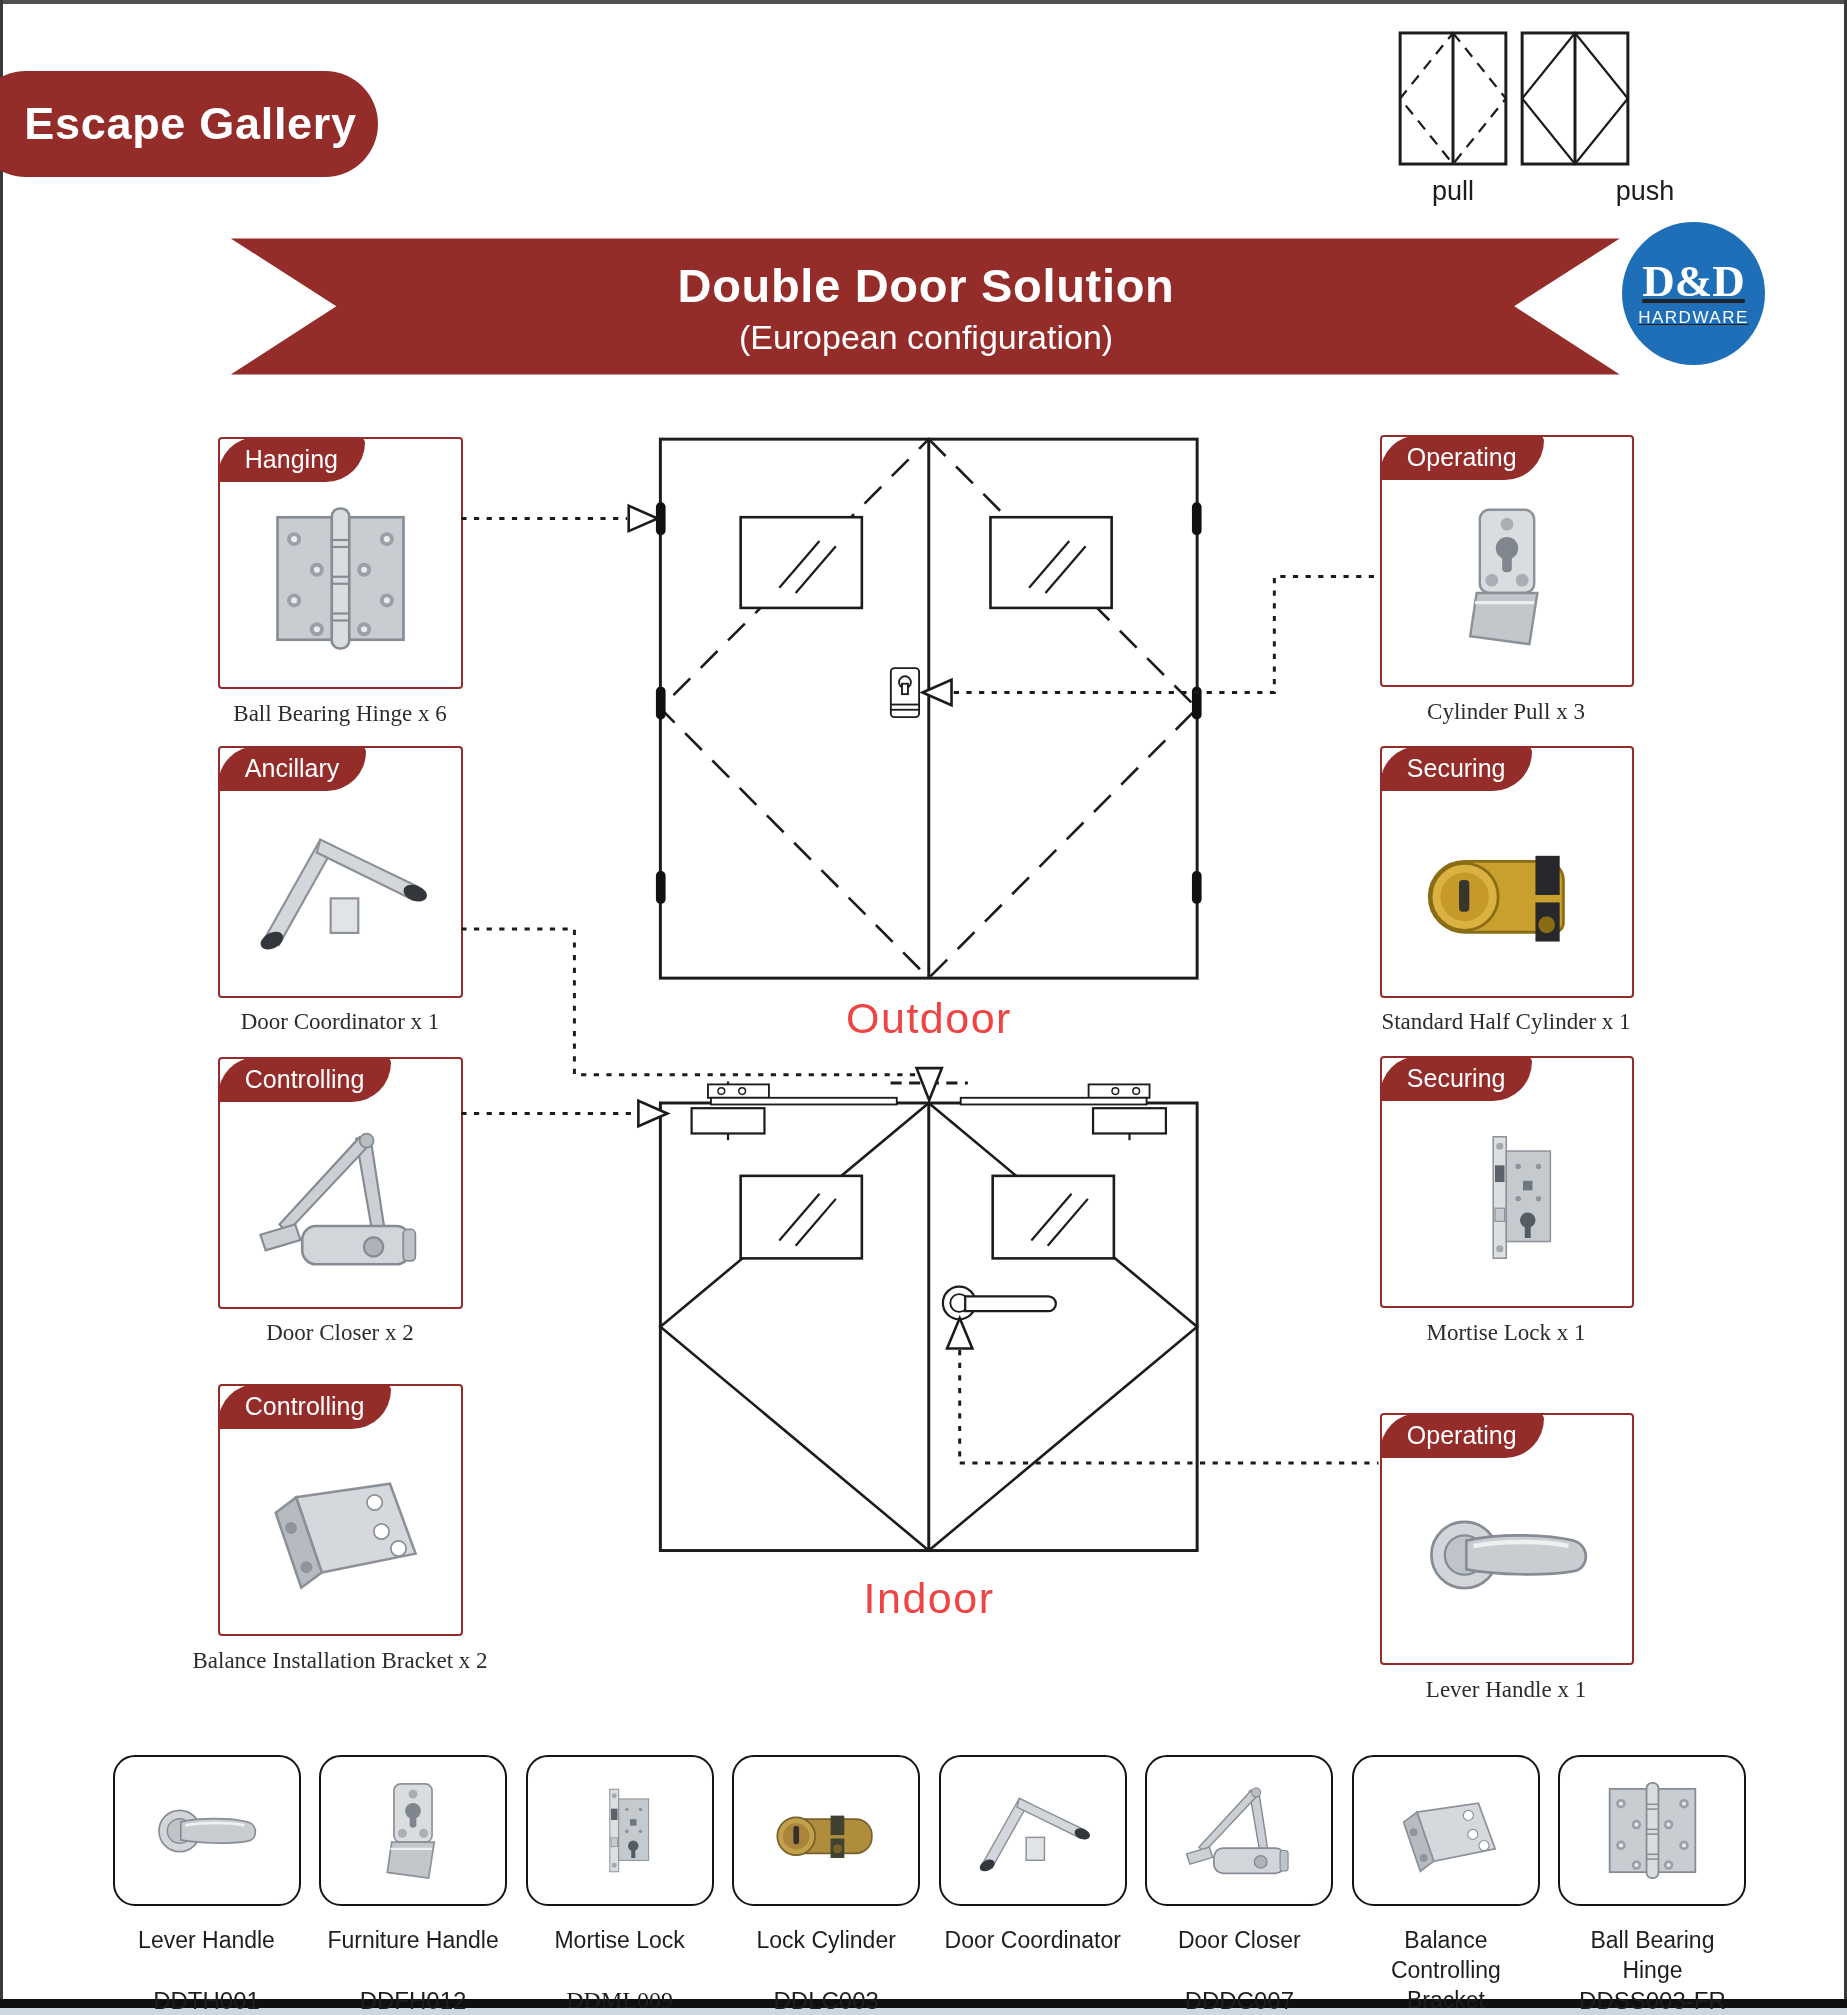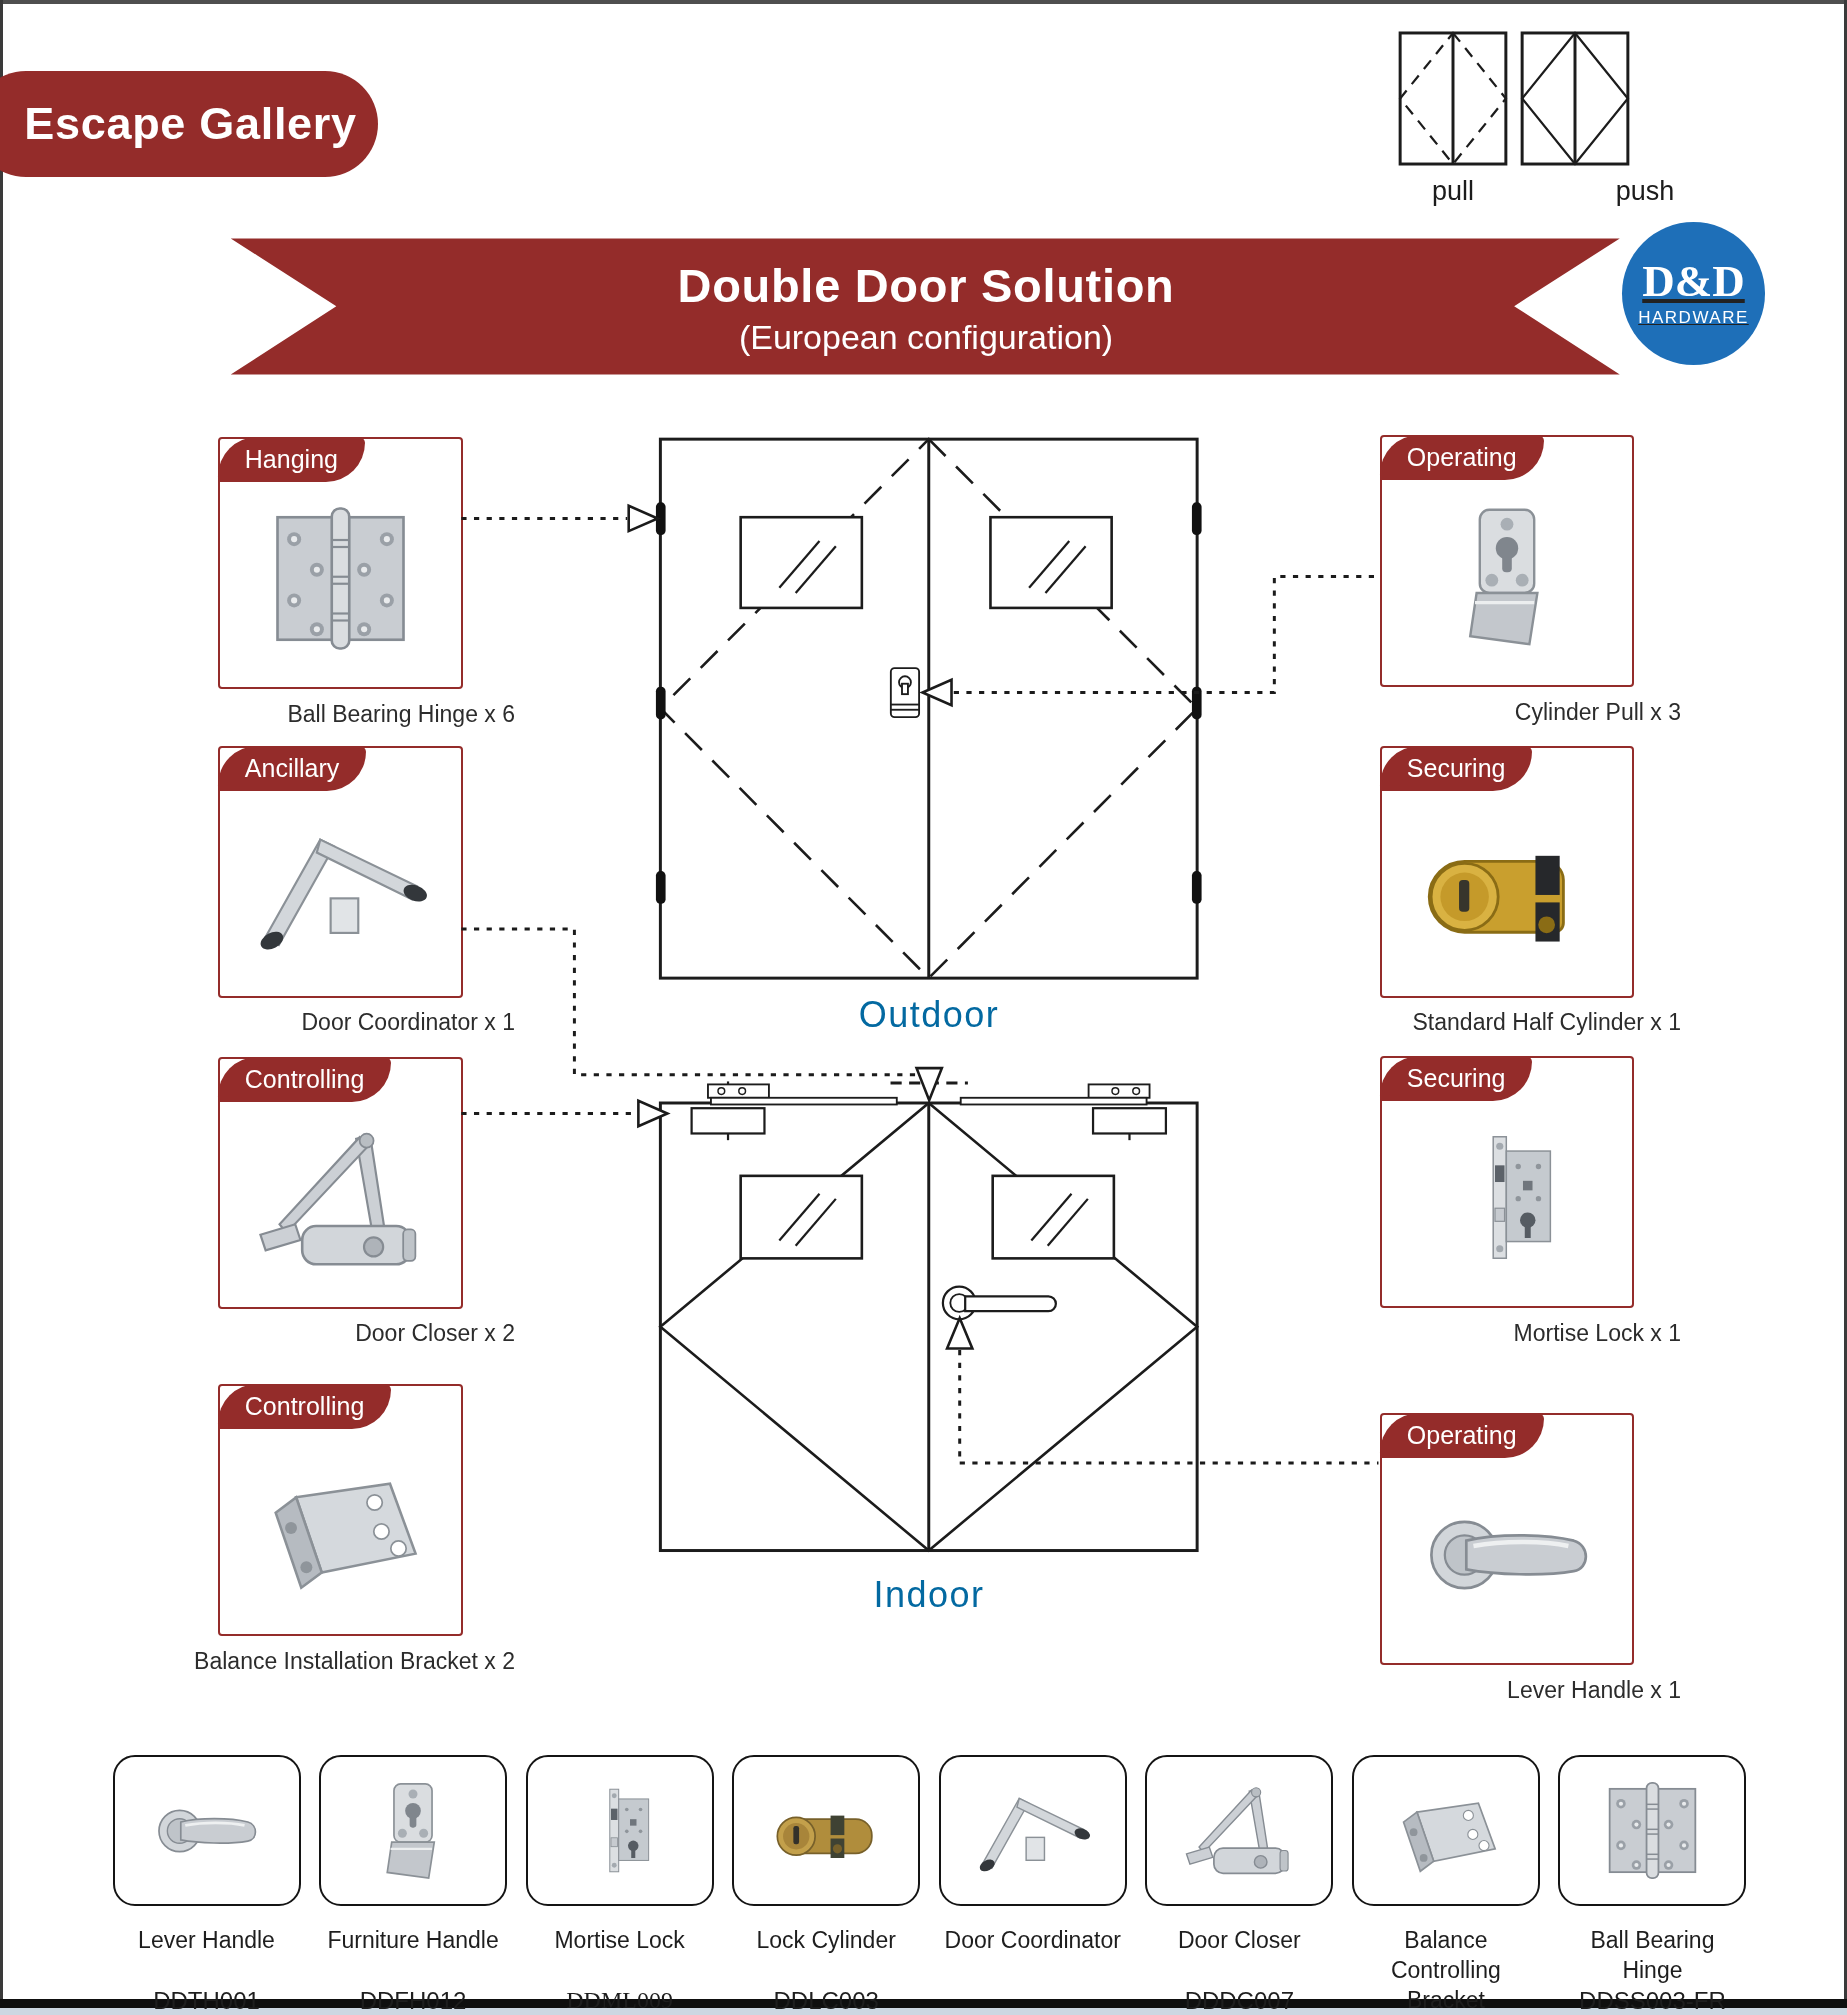--- a/index.html
+++ b/index.html
@@ -34,24 +34,24 @@
   .logo .l2{font-size:17px;color:#fff;letter-spacing:1.5px;margin-top:4.5px;}
 
   
   .panel{position:absolute;width:241px;height:248px;border:2.2px solid var(--red);
          border-radius:4px;background:#fff;}
   .panel .tab{position:absolute;left:-2.2px;top:-2.2px;height:45px;line-height:45px;
               padding:0 27px;background:var(--red);color:#fff;font-size:25px;
               border-radius:40px 6px 40px 0;white-space:nowrap;}
   .panel .art{position:absolute;left:0;top:40px;width:100%;height:199px;
               display:flex;align-items:center;justify-content:center;}
-  .caption{position:absolute;width:350px;text-align:right;font-size:23px;color:#2c2c2c;}
-
-  
-  .door-label{width:372px;text-align:center;font-size:36px;color:#0369a1;letter-spacing:1.5px;}
+  .caption{position:absolute;width:350px;text-align:center;font-size:23px;color:#2c2c2c;font-family:Liberation Serif, serif;}
+
+  
+  .door-label{width:372px;text-align:center;font-size:43px;color:#ef4444;letter-spacing:1.5px;}
 
   
   .prod-row{left:113px;top:1755px;width:1633px;display:flex;justify-content:space-between;}
   .prod-cell{width:187px;display:flex;flex-direction:column;align-items:center;}
   .prod-card{width:184px;height:147px;border:2.2px solid #141414;border-radius:22px;background:#fff;
              display:flex;align-items:center;justify-content:center;}
   .prod-name{margin-top:19.3px;font-size:23px;color:#1e1e1e;text-align:center;line-height:30px;min-height:60px;}
   .prod-code{font-size:24px;color:#1e1e1e;text-align:center;margin-top:1.5px;}
   .code-serif{font-family:"Liberation Serif", serif;}
   svg{display:block;}

